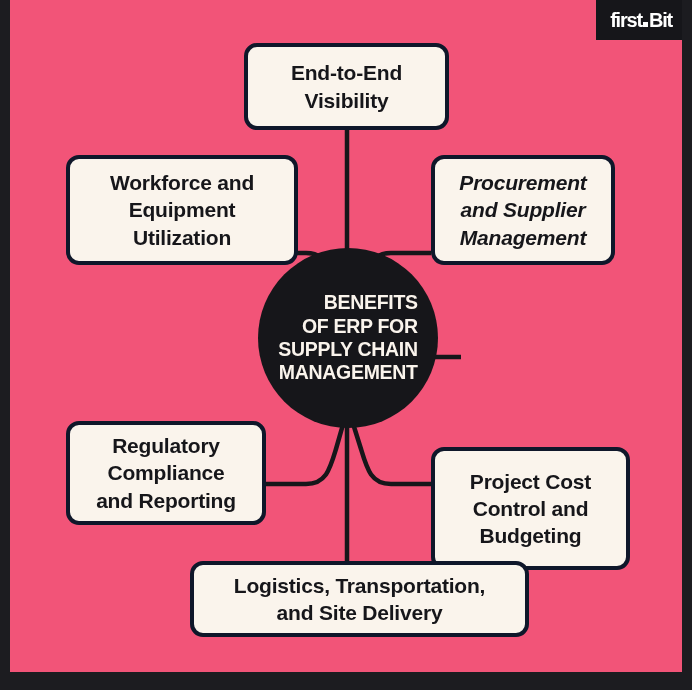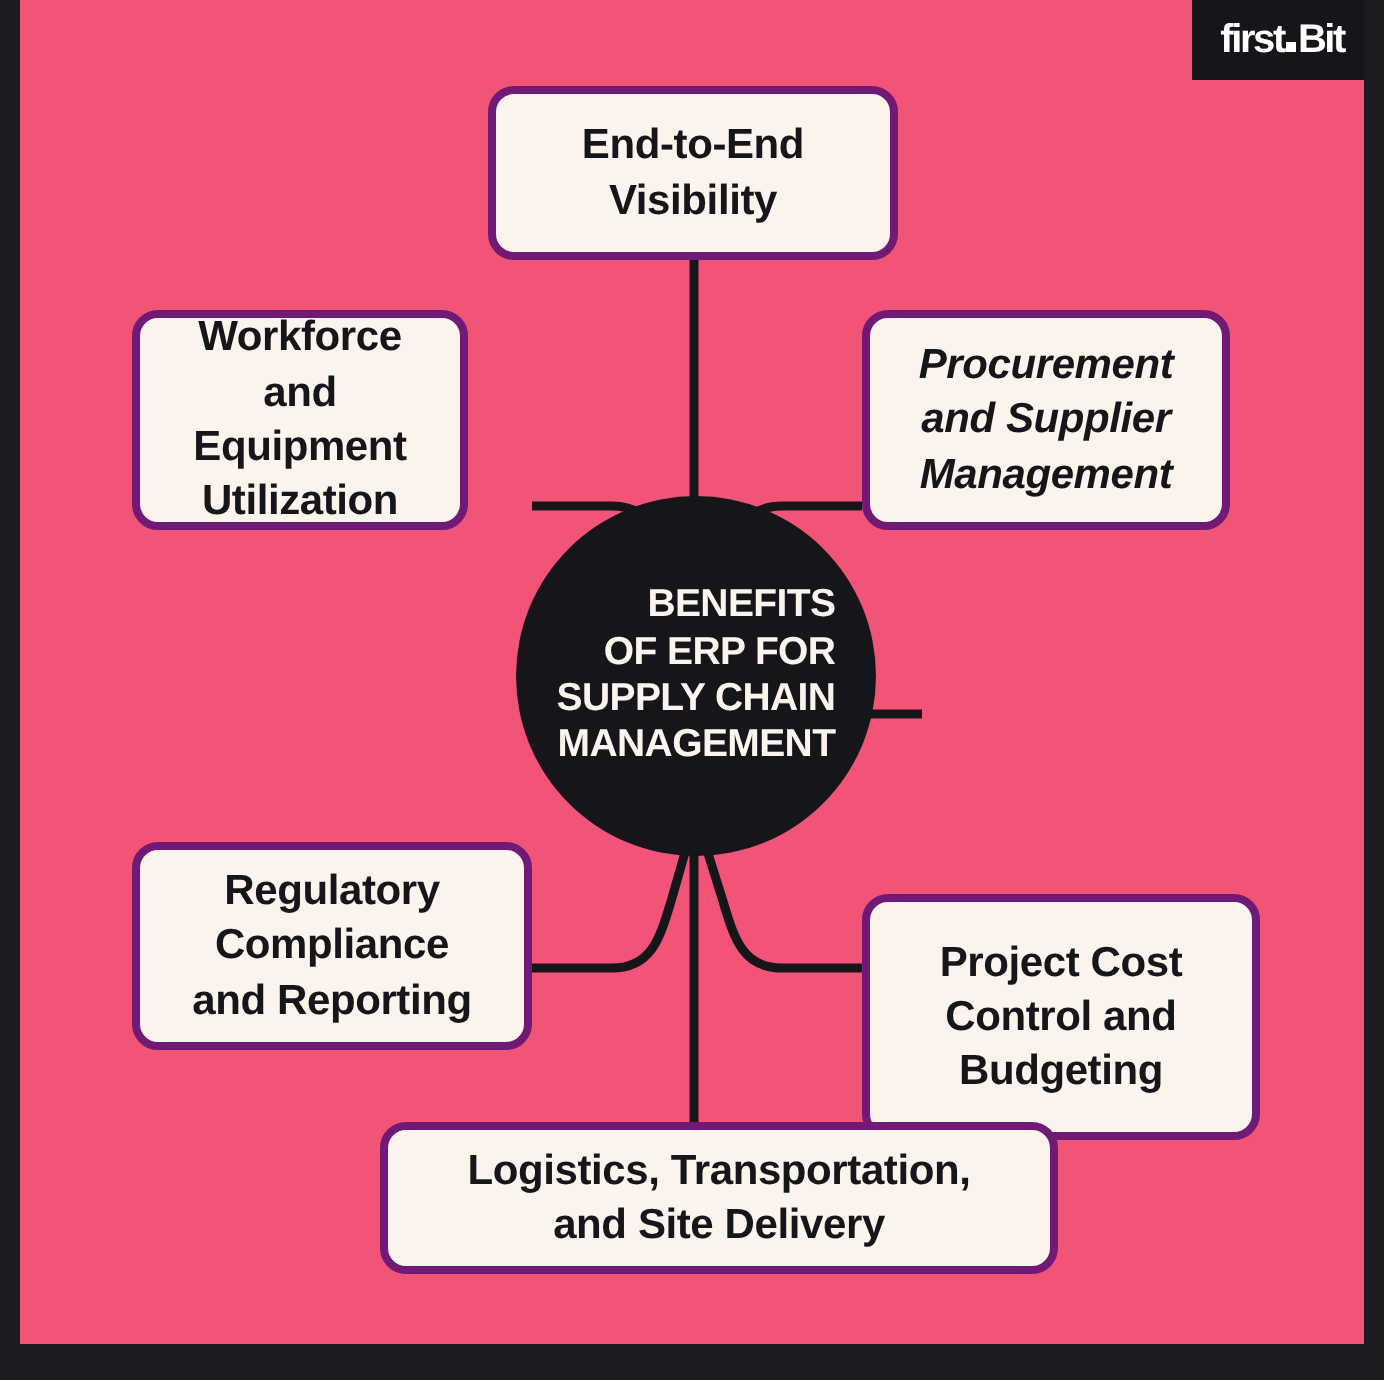--- a/index.html
+++ b/index.html
@@ -29,21 +29,21 @@
     left: 0;
     top: 0;
     width: 672px;
     height: 672px;
     pointer-events: none;
   }
   .node {
     position: absolute;
     box-sizing: border-box;
     background: #faf4ec;
-    border: 4px solid #701a75;
+    border: 4px solid #0f172a;
     border-radius: 13px;
     display: flex;
     align-items: center;
     justify-content: center;
     text-align: center;
     color: #16161a;
     font-weight: bold;
     font-size: 21px;
     line-height: 1.30;
     letter-spacing: -0.2px;
@@ -69,21 +69,21 @@
     color: #faf4ec;
     font-weight: bold;
     font-size: 19.5px;
     line-height: 1.20;
     letter-spacing: -0.3px;
     white-space: pre-line;
   }
 
   
   #n-top        { left: 234px; top:  43px; width: 205px; height: 87px; }
-  #n-topleft    { left:  56px; top: 155px; width: 168px; height: 110px; }
+  #n-topleft    { left:  56px; top: 155px; width: 232px; height: 110px; }
   #n-topright   { left: 421px; top: 155px; width: 184px; height: 110px; font-style: italic; }
   #n-right      { left: 451px; top: 305px; width: 194px; height: 104px; }
   #n-left       { left:  56px; top: 421px; width: 200px; height: 104px; }
   #n-bottomright{ left: 421px; top: 447px; width: 199px; height: 123px; }
   #n-bottom     { left: 180px; top: 561px; width: 339px; height: 76px; }
 
   #logo {
     position: absolute;
     right: 0px;
     top: 0px;

